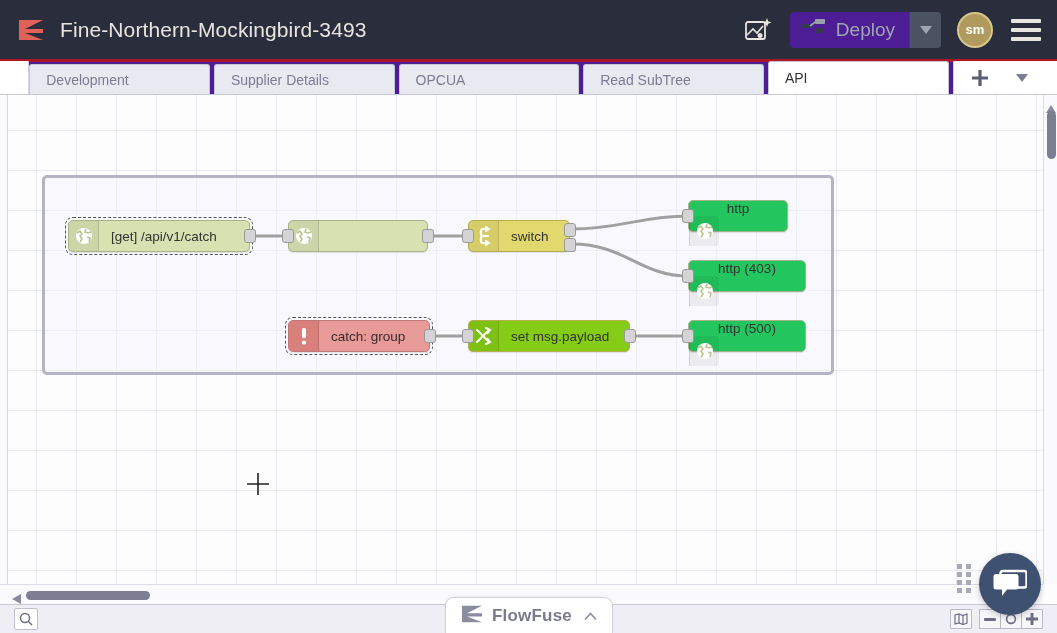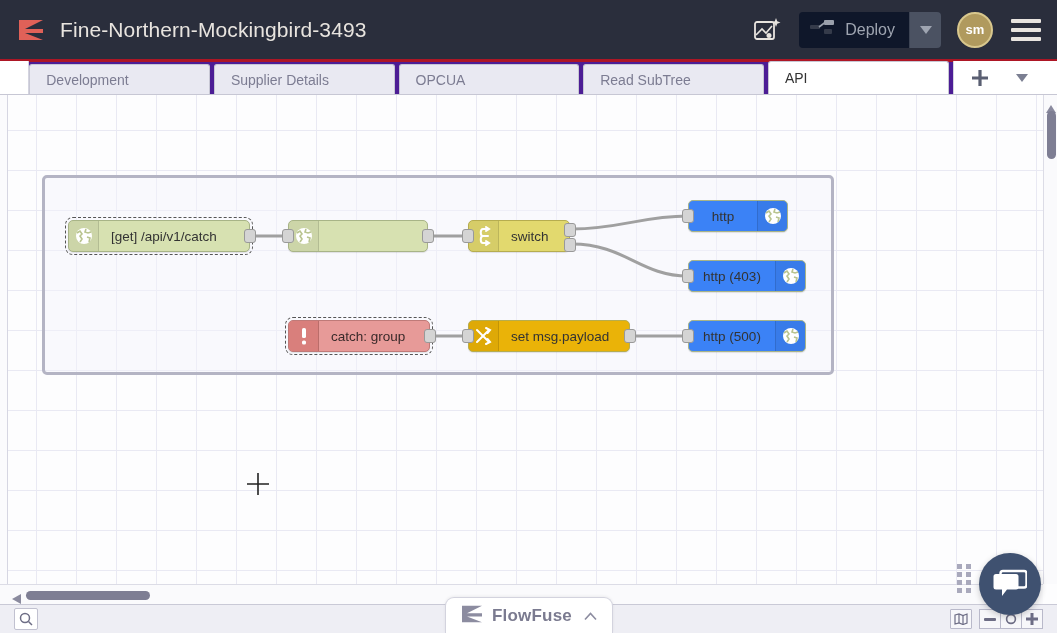--- a/index.html
+++ b/index.html
@@ -32,23 +32,23 @@
   }
   #assistant-btn {
     width: 44px; height: 44px; display:flex; align-items:center; justify-content:center;
     cursor: pointer;
   }
   #deploy-group {
     display: flex; align-items: stretch; height: 36px; margin-left: 10px;
     border-radius: 4px; overflow: hidden;
   }
   #deploy-button {
-    background: #0f172a; color: #9fa5b1;
+    background: #4c1d95; color: #9fa5b1;
     display: flex; align-items: center; gap: 9px;
-    padding: 0 14px 0 11px; font-size: 16px; cursor: pointer;
+    padding: 0 14px 0 11px; font-size: 19px; cursor: pointer;
   }
   #deploy-caret {
     background: #4b5262; width: 32px;
     display: flex; align-items: center; justify-content: center;
     border-left: 1px solid #3d4454; cursor: pointer;
   }
   #user-avatar {
     width: 36px; height: 36px; border-radius: 50%;
     background: #b09a5e; border: 2px solid #d8c78d;
     color: #fff; font-size: 13px; font-weight: bold;
@@ -144,23 +144,23 @@
   }
   .node .label {
     flex: 1; display: flex; align-items: center;
     padding: 0 12px; font-size: 13.5px; color: #333;
     white-space: nowrap;
   }
   .node .label.center { justify-content: center; }
 
   .node.http-in   { background: #d7e1b1; border-color: #a8b487; }
   .node.http-req  { background: #d7e1b1; border-color: #a8b487; }
-  .node.http-resp { background: #3b82f6; border-color: #a8b487; }
+  .node.http-resp { background: #22c55e; border-color: #a8b487; flex-direction: column; }
   .node.switch    { background: #e2d96e; border-color: #b6ad4f; }
-  .node.change    { background: #eab308; border-color: #b6ad4f; text-align: right; }
+  .node.change    { background: #84cc16; border-color: #b6ad4f; text-align: right; }
   .node.catch     { background: #e79a98; border-color: #bf7a78; }
   .node.catch .icon-box { background: #d97f7c; border-right-color: rgba(0,0,0,.14); }
   .node.catch .label { color: #3a2a2a; }
 
   
   .port {
     position: absolute; width: 12px; height: 14px;
     background: #d4d4d4; border: 1px solid #999; border-radius: 3px;
   }
   .port.in  { left: -7px; }

